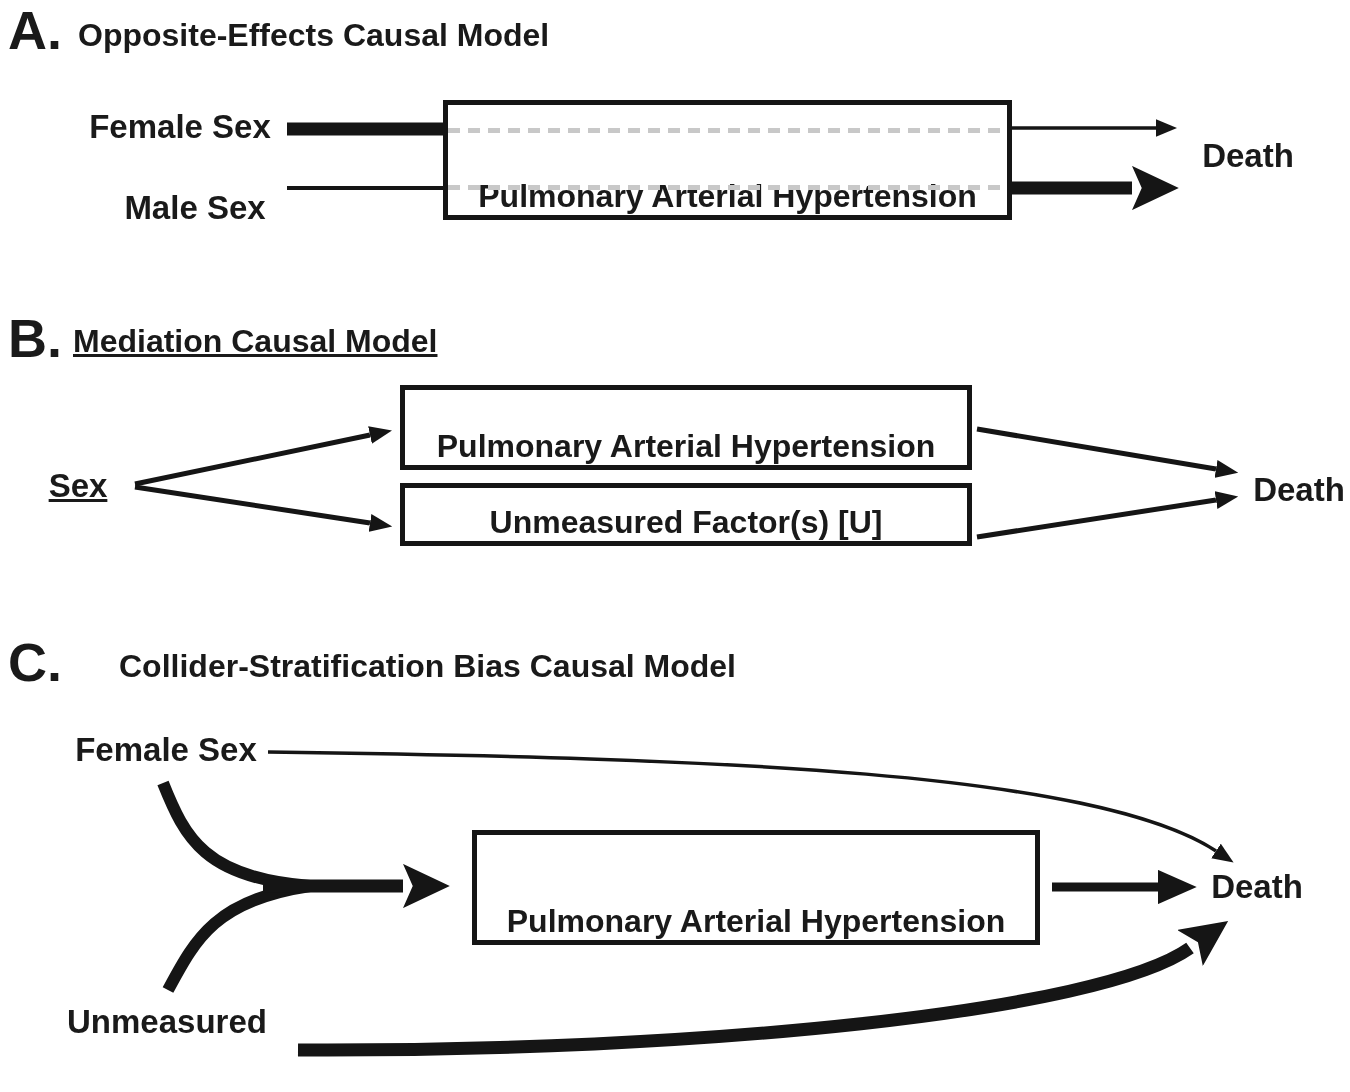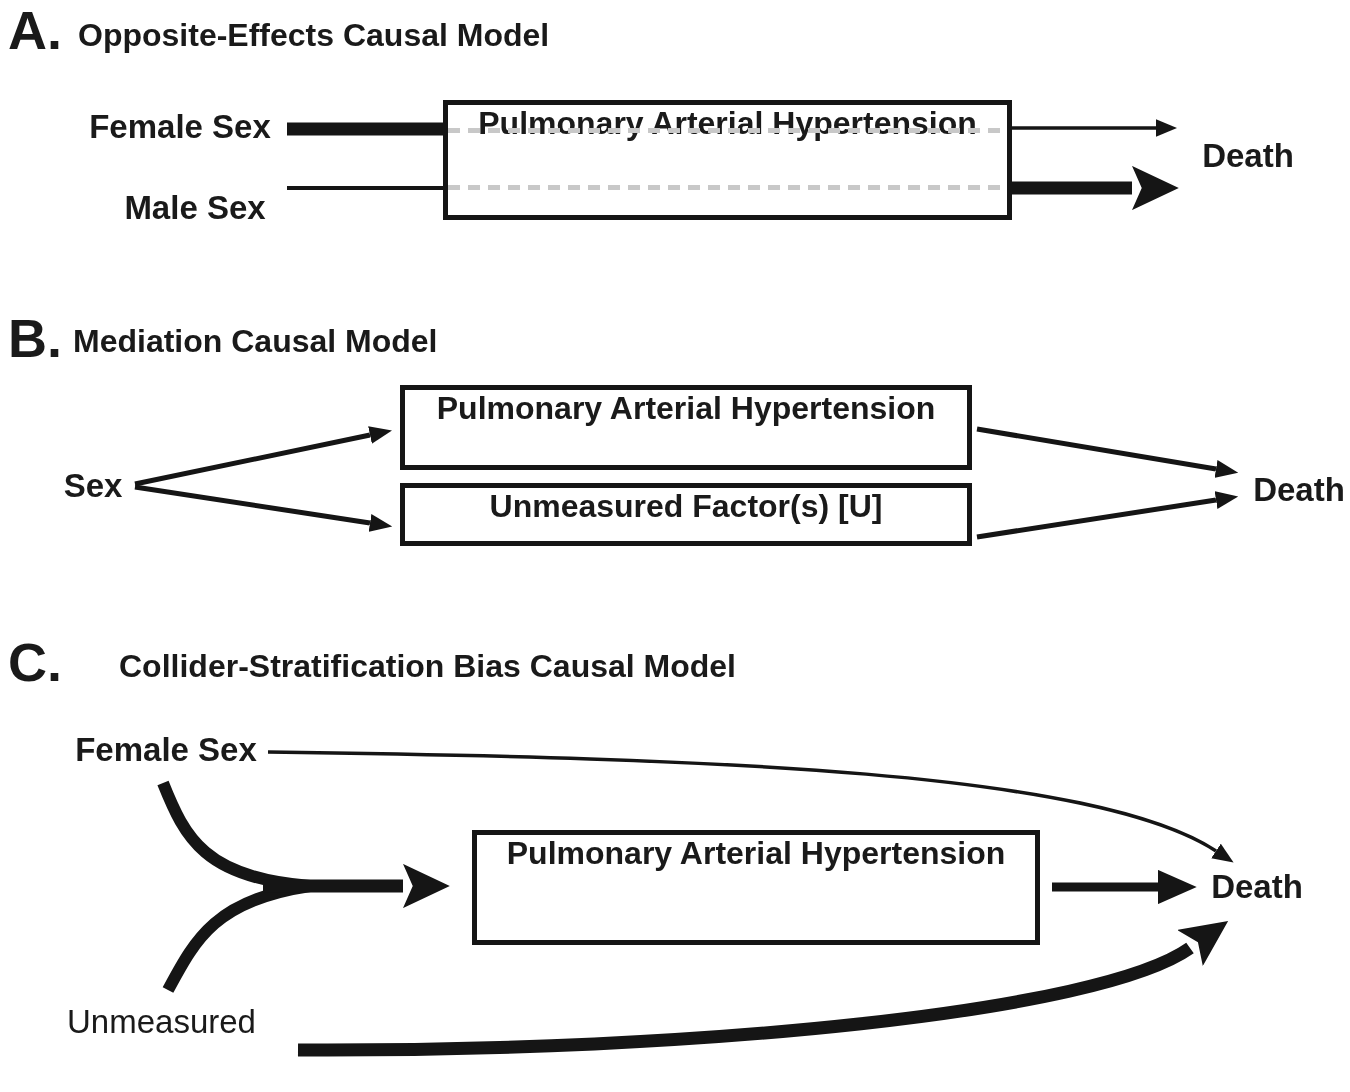--- a/index.html
+++ b/index.html
@@ -5,24 +5,24 @@
   html,body{margin:0;padding:0;background:#fff;}
   #figure{
     position:relative;width:1350px;height:1092px;background:#ffffff;
     font-family:"Liberation Sans", sans-serif;color:#1a1a1a;overflow:hidden;
   }
   .abs{position:absolute;}
   .center{transform:translate(-50%,-50%);white-space:nowrap;}
   .panel-letter{font-size:54px;line-height:56px;font-weight:600;}
   .panel-title{font-size:32px;line-height:44px;font-weight:600;white-space:nowrap;}
   .node-label{font-size:33px;font-weight:600;line-height:40px;}
-  .multiline{font-size:33px;font-weight:400;line-height:46px;white-space:nowrap;}
+  .multiline{font-size:33px;font-weight:700;line-height:46px;white-space:nowrap;}
   .box{
     position:absolute;background:#ffffff;border:5px solid #151515;
-    display:flex;align-items:flex-start;justify-content:center;box-sizing:border-box;
+    display:flex;align-items:flex-end;justify-content:center;box-sizing:border-box;
   }
   .box-label{font-size:32px;font-weight:600;white-space:nowrap;}
   .dash-line{
     position:absolute;left:0;right:0;height:5px;
     background:repeating-linear-gradient(90deg,#c8c8c8 0 12px,transparent 12px 20px);
   }
   svg{position:absolute;left:0;top:0;}
   svg path{fill:none;stroke:#151515;}
 </style>
 </head>
@@ -72,23 +72,23 @@
 
   <div class="box" style="left:443px;top:100px;width:569px;height:120px;">
     <div class="dash-line" style="top:23px;"></div>
     <div class="dash-line" style="top:80px;"></div>
     <div class="box-label">Pulmonary Arterial Hypertension</div>
   </div>
 
   <div class="abs node-label center" style="left:1248px;top:156px;">Death</div>
 
   <div class="abs panel-letter" style="left:8px;top:310px;">B.</div>
-  <div class="abs panel-title" style="left:73px;top:319px;">Mediation Causal Model</div>
+  <div class="abs panel-title" style="left:73px;top:319px;text-decoration:underline;">Mediation Causal Model</div>
 
-  <div class="abs node-label center" style="left:93px;top:486px;">Sex</div>
+  <div class="abs node-label center" style="left:78px;top:486px;text-decoration:underline;">Sex</div>
 
   <div class="box" style="left:400px;top:385px;width:572px;height:85px;">
     <div class="box-label">Pulmonary Arterial Hypertension</div>
   </div>
   <div class="box" style="left:400px;top:483px;width:572px;height:63px;">
     <div class="box-label">Unmeasured Factor(s) [U]</div>
   </div>
 
   <div class="abs node-label center" style="left:1299px;top:490px;">Death</div>
 

